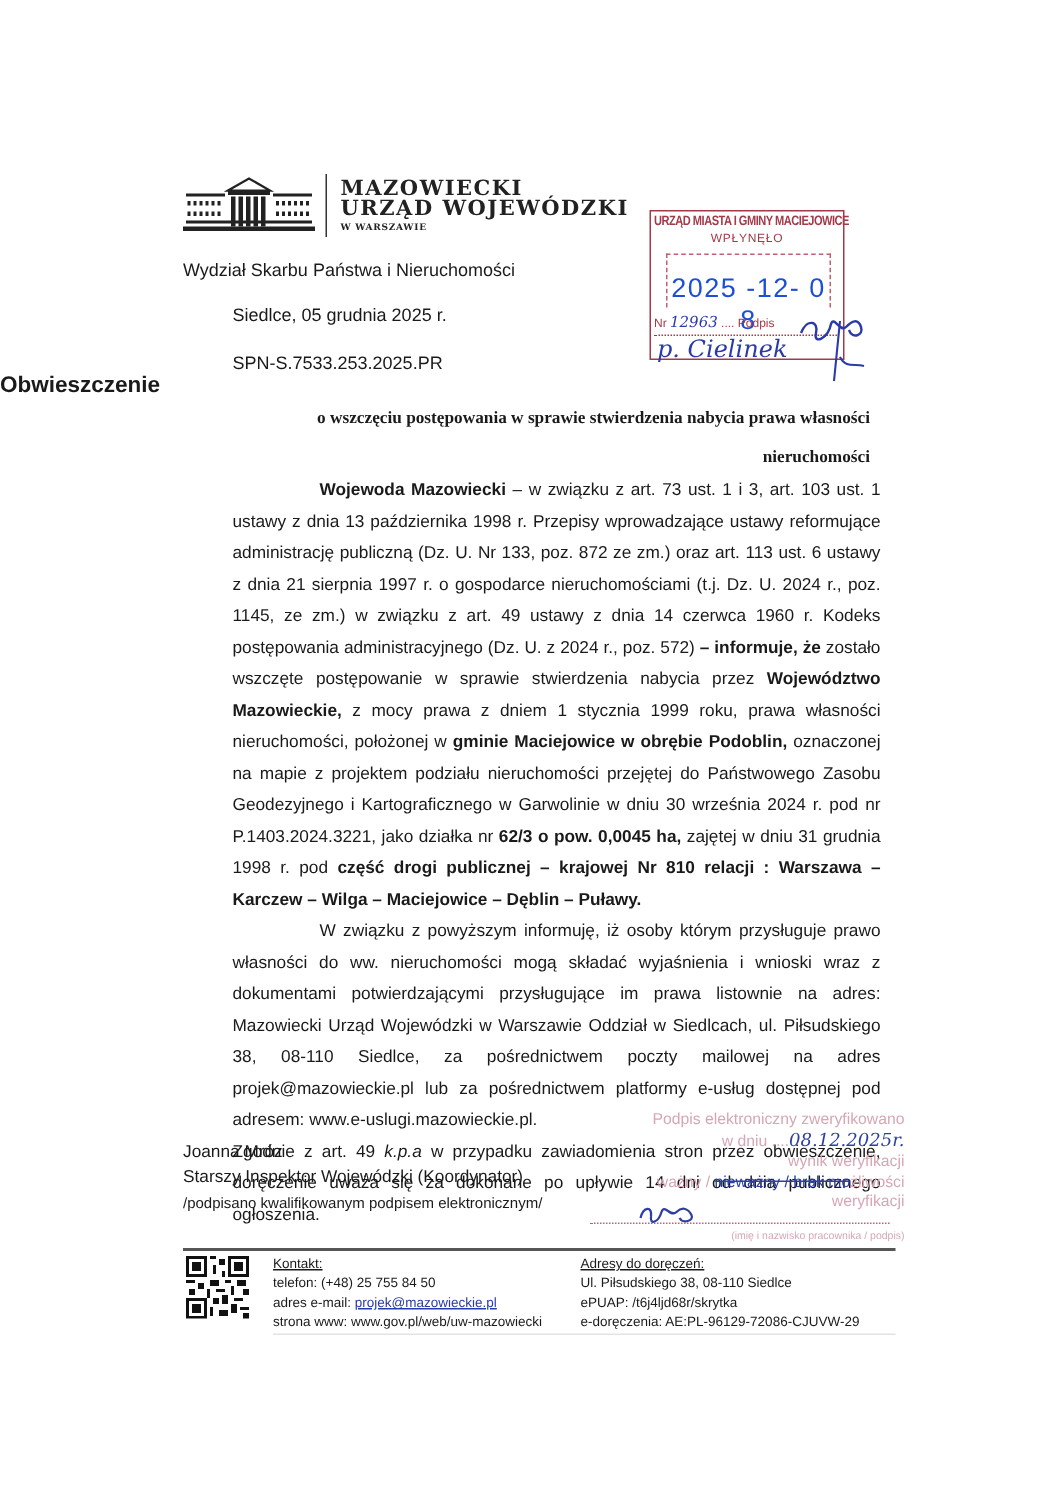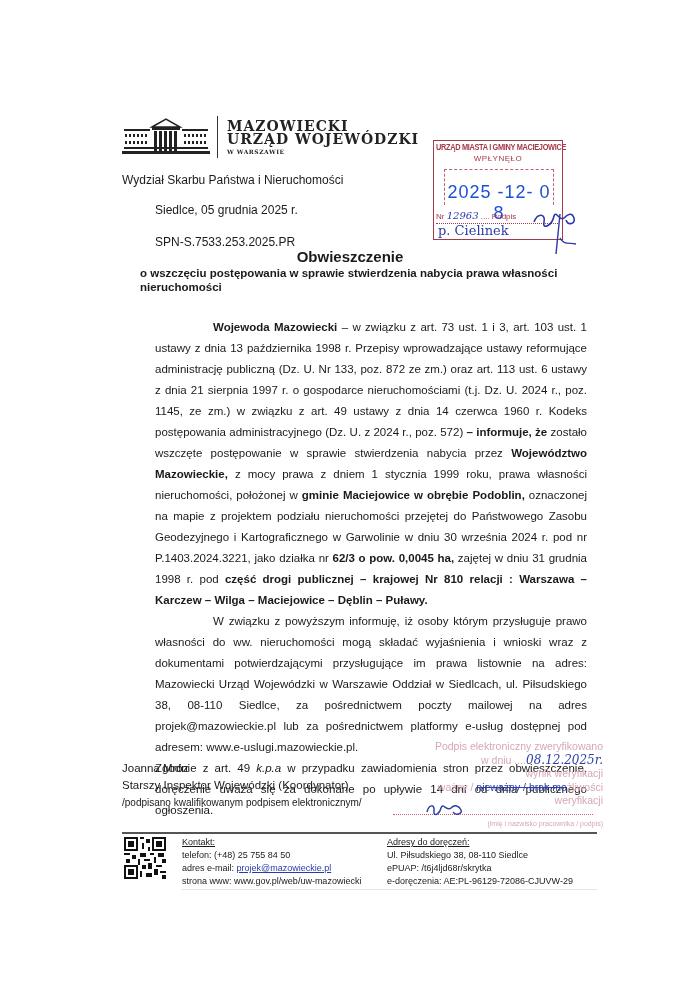--- a/index.html
+++ b/index.html
@@ -25,26 +25,26 @@
     left: 433px; top: 140px; width: 128px; height: 98px;
     border: 1.5px solid #a23a4a; color: #a23a4a; font-family: "Liberation Sans Narrow", "Liberation Sans", sans-serif;
   }
   .stamp-org { position: absolute; left: 2px; top: 1px; font-size: 9px; font-weight: bold; letter-spacing: -0.4px; white-space: nowrap; transform: scaleX(0.82); transform-origin: left; }
   .stamp-recv { position: absolute; left: 0; right: 0; top: 13px; text-align: center; font-size: 8px; letter-spacing: 0.5px; }
   .stamp-datebox { position: absolute; left: 10px; right: 8px; top: 28px; height: 35px; border: 1px dashed #c06070; border-bottom: none; }
   .stamp-date { position: absolute; left: 0; right: 0; top: 12px; text-align: center; font-size: 18px; letter-spacing: 1px; color: #1d4ed8; }
   .stamp-nr { position: absolute; left: 2px; top: 69px; font-size: 8px; color: #a23a4a; white-space: nowrap; }
   .stamp-nr-val { font-family: "DejaVu Serif", serif; color: #2a3aa8; font-size: 10px; font-style: italic; text-align: center; }
   .stamp-sign-line { position: absolute; left: 2px; right: 4px; top: 82px; border-bottom: 1px dotted #a23a4a; }
-  .stamp-handwrite { position: absolute; left: 4px; top: 82px; font-family: "DejaVu Serif", serif; font-size: 13px; color: #2a3aa8; text-align: center; }
+  .stamp-handwrite { position: absolute; left: 4px; top: 82px; font-family: "DejaVu Serif", serif; font-style: italic; font-size: 16px; color: #2a3aa8; text-align: center; }
   .stamp-signature { left: 530px; top: 208px; width: 50px; height: 50px; }
 
   
-  .title { left: 0; width: 700px; top: 248px; text-align: center; font-size: 15px; font-weight: bold; }
-  .subtitle { left: 140px; width: 440px; top: 266px; text-align: left; font-size: 11.5px; font-weight: bold; line-height: 14px; }
+  .title { left: 0; width: 700px; top: 248px; font-size: 15px; font-weight: bold; }
+  .subtitle { left: 140px; width: 440px; top: 266px; text-align: right; font-size: 11.5px; font-weight: bold; line-height: 26px; font-family: Liberation Serif, serif; }
 
   
   .body {
     left: 155px; width: 432px; top: 317px; font-size: 11.5px; line-height: 21px;
     text-align: justify; word-spacing: 0px;
   }
   .body p { margin: 0; }
   .body .indent { text-indent: 58px; }
   .body b { font-weight: bold; }
 

